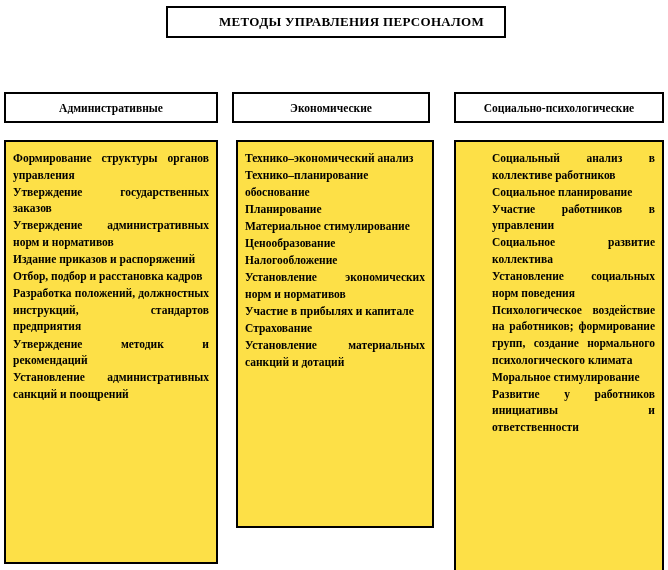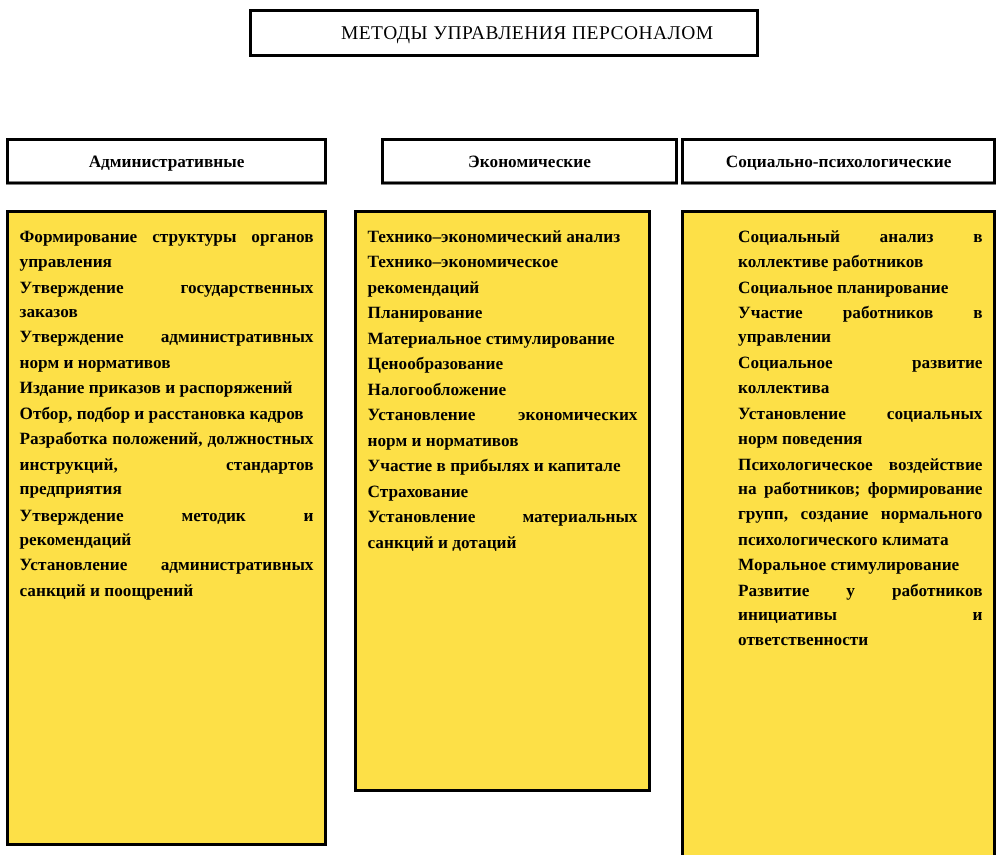--- a/index.html
+++ b/index.html
@@ -31,21 +31,21 @@
     height: 32px;
     border: 2px solid #000000;
     display: flex;
     align-items: center;
     justify-content: center;
     box-sizing: border-box;
     background: #ffffff;
   }
   .title-box .title-text {
     font-size: 13px;
-    font-weight: normal;
+    font-weight: bold;
     letter-spacing: 0.3px;
     text-align: center;
     padding-left: 31px;
   }
 
   
   .header-box {
     position: absolute;
     top: 92px;
     height: 31px;
@@ -55,21 +55,21 @@
     display: flex;
     align-items: center;
     justify-content: center;
   }
   .header-box .header-text {
     font-size: 11.5px;
     font-weight: bold;
     text-align: center;
   }
   .header-box.col0 { left: 4px;   width: 214px; justify-content: center; }
-  .header-box.col1 { left: 254px; width: 198px; }
+  .header-box.col1 { left: 232px; width: 198px; }
   .header-box.col2 { left: 454px; width: 210px; }
 
   
   .body-box {
     position: absolute;
     top: 140px;
     border: 2px solid #000000;
     box-sizing: border-box;
     background: #fde047;
     padding: 8px 7px 8px 7px;
@@ -118,21 +118,21 @@
     <p class="item">Разработка положений, должностных инструкций, стандартов предприятия</p>
     <p class="item">Утверждение методик и рекомендаций</p>
     <p class="item">Установление административных санкций и поощрений</p>
   </div>
 
   <div class="header-box col1">
     <div class="header-text">Экономические</div>
   </div>
   <div class="body-box col1">
     <p class="item">Технико–экономический анализ</p>
-    <p class="item">Технико–экономическое рекомендаций</p>
+    <p class="item">Технико–планирование обоснование</p>
     <p class="item">Планирование</p>
     <p class="item">Материальное стимулирование</p>
     <p class="item">Ценообразование</p>
     <p class="item">Налогообложение</p>
     <p class="item">Установление экономических норм и нормативов</p>
     <p class="item">Участие в прибылях и капитале</p>
     <p class="item">Страхование</p>
     <p class="item">Установление материальных санкций и дотаций</p>
   </div>
 

